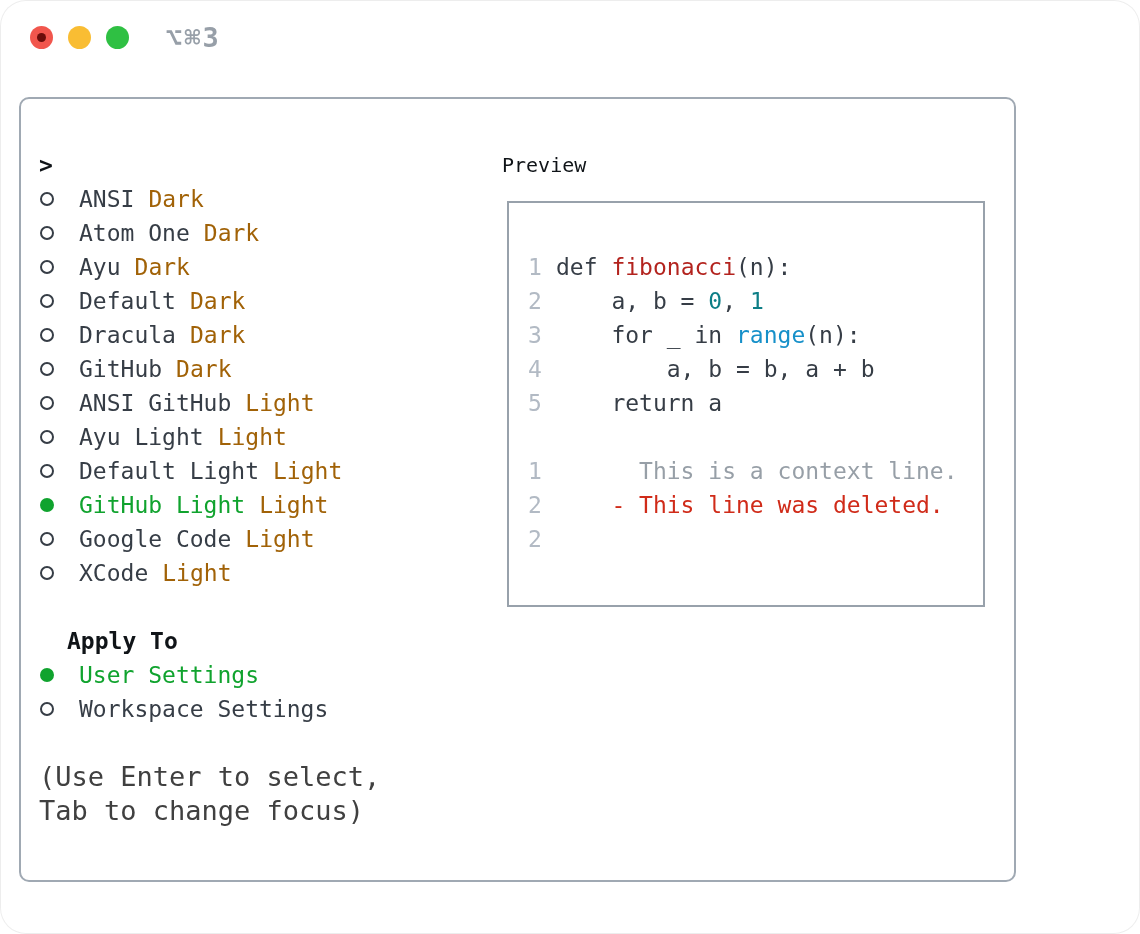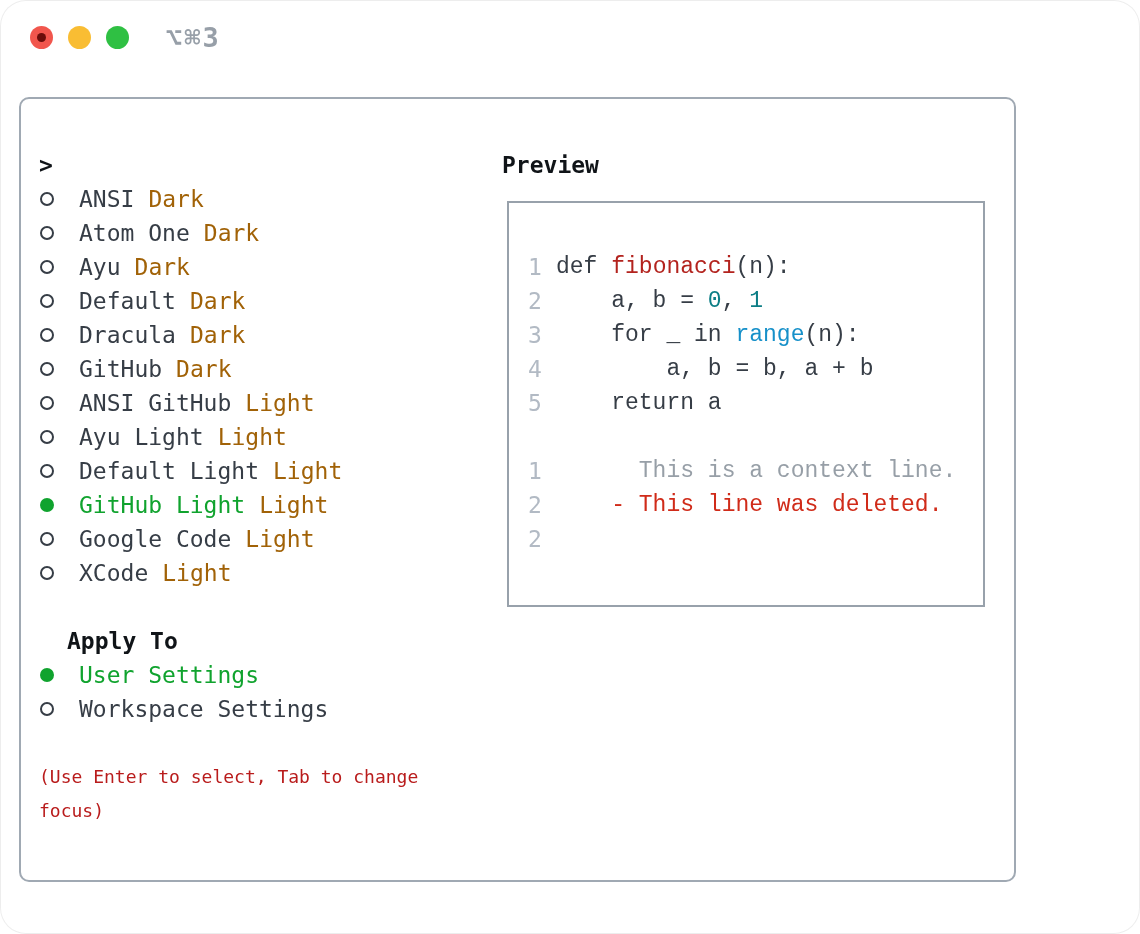--- a/index.html
+++ b/index.html
@@ -27,31 +27,31 @@
   .row{height:34px;display:flex;align-items:center;white-space:pre;font-size:23px;color:#363d46;}
   .gutter{display:inline-flex;width:28px;flex:0 0 28px;align-items:center;}
   .cursor{font-weight:bold;color:#101418;}
   .hdr{font-weight:bold;color:#101418;}
   .radio{width:14px;height:14px;border-radius:50%;border:2.5px solid #363d46;box-sizing:border-box;margin-left:1px;}
   .radio.sel{border-color:#10a32e;background:#10a32e;}
   .opt-name{color:#363d46;margin-left:12px;}
   .opt-name.sel{color:#10a32e;}
   .opt-tag{color:#a16207;margin-left:14px;}
   .spacer{height:34px;}
-  .hint{width:402px;font-size:18px;line-height:34px;color:#b91c1c;white-space:normal;}
+  .hint{width:402px;font-size:27px;line-height:34px;color:#404040;white-space:normal;}
 
   
   .right-panel{position:absolute;left:479px;top:49px;}
   .preview-label-row{height:34px;display:flex;align-items:center;}
-  .preview-label{font-size:23px;font-weight:bold;color:#101418;padding-left:2px;}
+  .preview-label{font-size:20px;font-weight:normal;color:#101418;padding-left:2px;}
   .preview-box{margin-left:7px;margin-top:19px;width:478px;height:406px;box-sizing:border-box;
                border:2px solid #98a1ab;background:#ffffff;padding:47px 0 0 19px;overflow:hidden;}
   .cl{height:34px;display:flex;align-items:center;white-space:pre;font-size:23px;}
   .ln{display:inline-block;min-width:14px;color:#b2bac4;}
-  .lc{margin-left:14px;font-family:Liberation Mono, monospace;}
+  .lc{margin-left:14px;}
   .tok-fg{color:#363d46;}
   .tok-func{color:#b3231e;}
   .tok-num{color:#0d7e86;}
   .tok-builtin{color:#1690c9;}
   .tok-ctx{color:#979fa7;}
   .tok-del{color:#d02b19;}
   .tok-add{color:#00c316;}
 </style>
 </head>
 <body>

